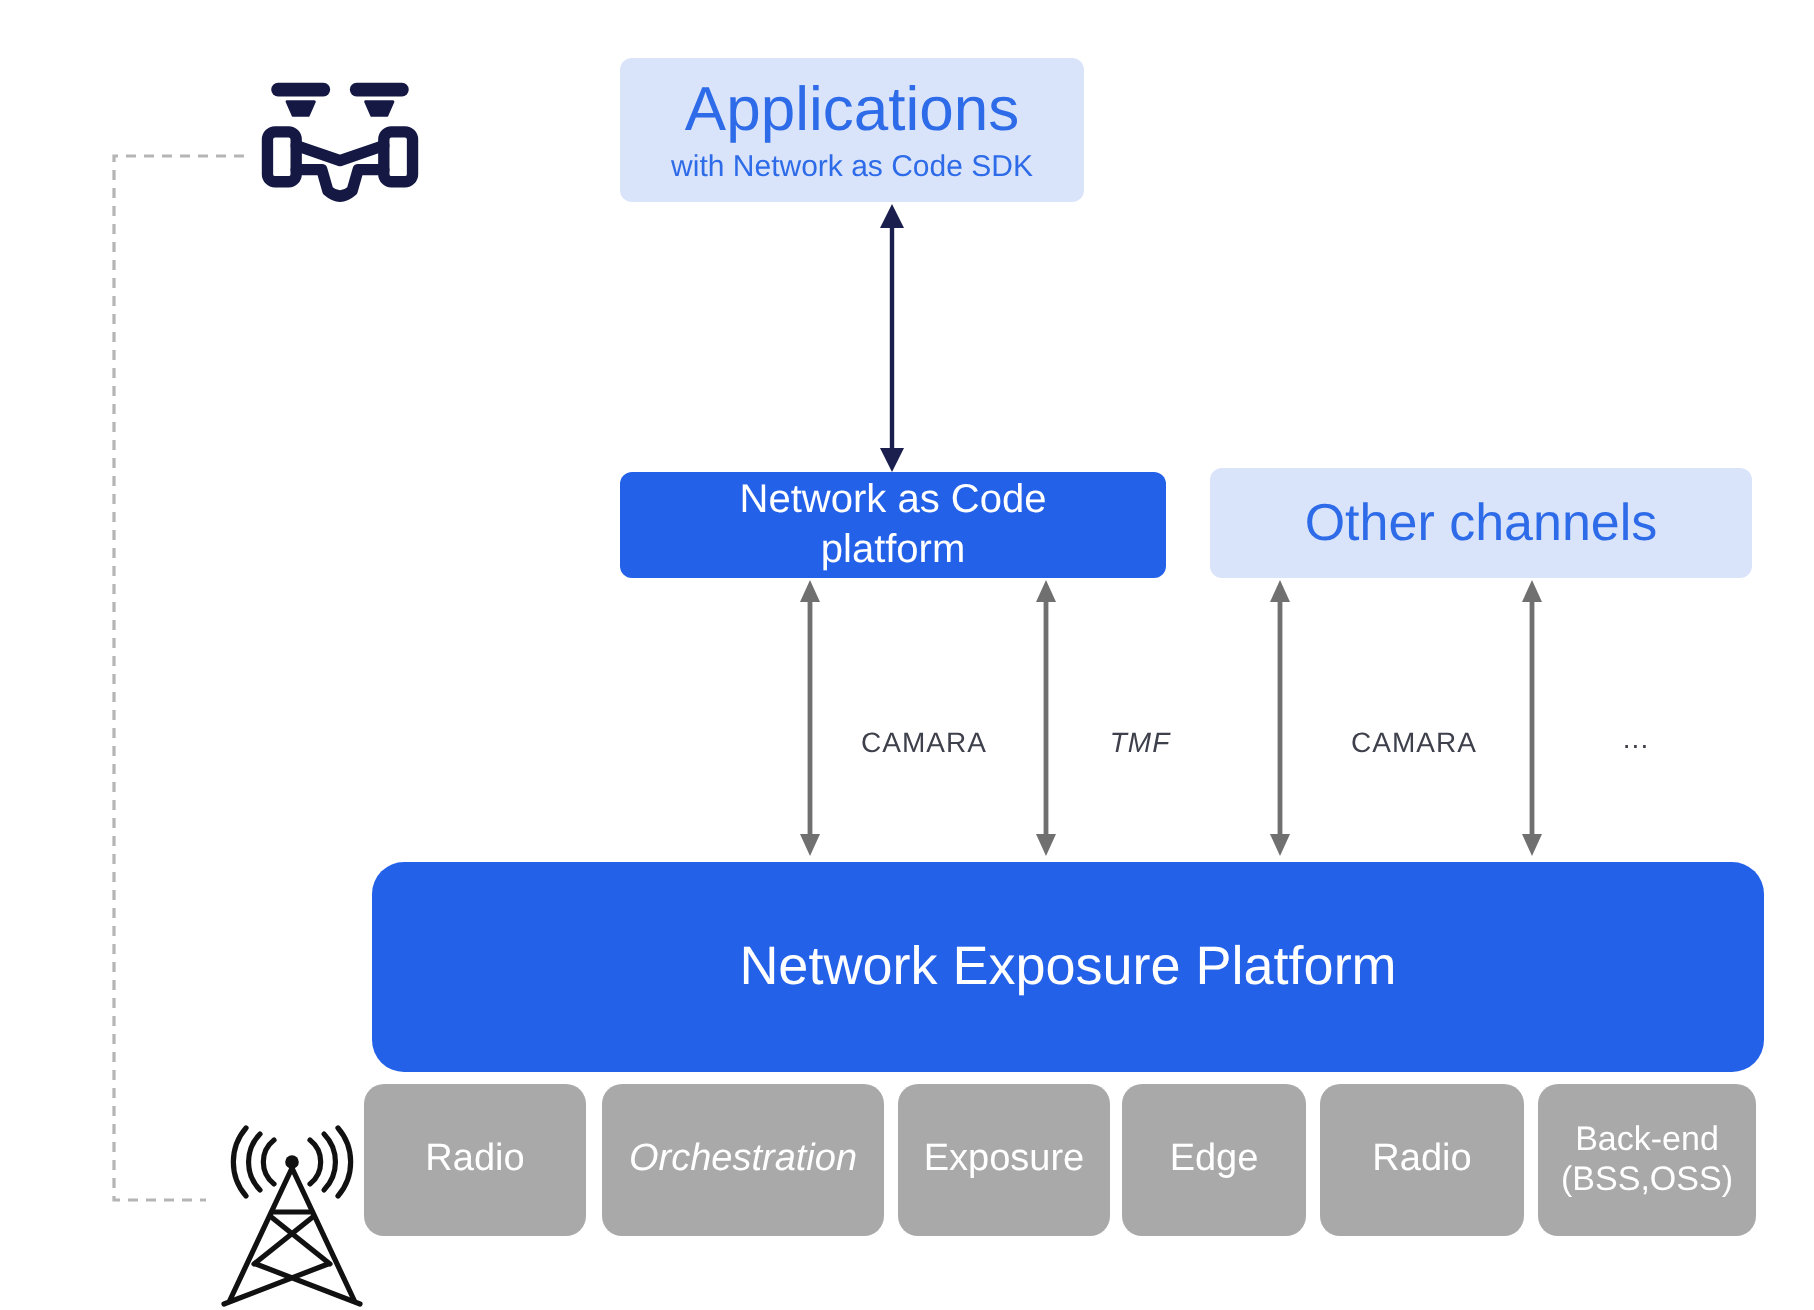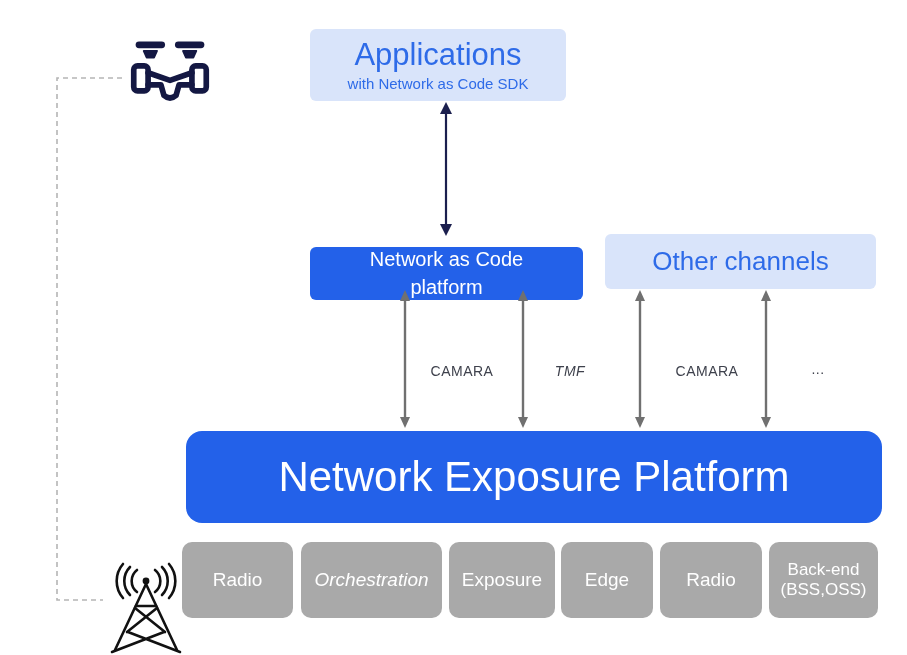--- a/index.html
+++ b/index.html
@@ -10,42 +10,42 @@
     background: #ffffff;
     font-family: "Liberation Sans", sans-serif;
     overflow: hidden;
   }
   .abs { position: absolute; }
 
   
   .box { box-sizing: border-box; display: flex; flex-direction: column; align-items: center; justify-content: center; text-align: center; }
 
   .app-box {
-    left: 310px; top: 29px; width: 256px; height: 72px;
+    left: 310px; top: 29px; width: 232px; height: 72px;
     background: #d9e4fa; border-radius: 6px;
   }
   .app-title { color: #2e6be8; font-size: 31px; line-height: 1.1; }
   .app-sub   { color: #2e6be8; font-size: 15px; margin-top: 2px; }
 
   .nac-box {
-    left: 310px; top: 247px; width: 273px; height: 53px;
+    left: 310px; top: 236px; width: 273px; height: 53px;
     background: #2361e9; border-radius: 6px;
-    color: #ffffff; font-size: 20px; line-height: 1.25; justify-content: space-between;
+    color: #ffffff; font-size: 20px; line-height: 1.25;
   }
 
   .other-box {
     left: 605px; top: 234px; width: 271px; height: 55px;
     background: #d9e4fa; border-radius: 6px;
     color: #2e6be8; font-size: 26px;
   }
 
   .nep-box {
-    left: 186px; top: 431px; width: 696px; height: 92px;
+    left: 186px; top: 431px; width: 696px; height: 105px;
     background: #2361e9; border-radius: 16px;
-    color: #ffffff; font-size: 42px; font-weight: 500;
+    color: #ffffff; font-size: 27px; font-weight: 500;
   }
 
   .nef-box {
     left: 194px; top: 509px; width: 95px; height: 57px;
     background: #2361e9; border: 2px solid #dce8fb; border-radius: 10px;
     color: #ffffff; font-size: 23px; z-index: 5;
   }
 
   .gray-box {
     top: 542px; height: 76px;

